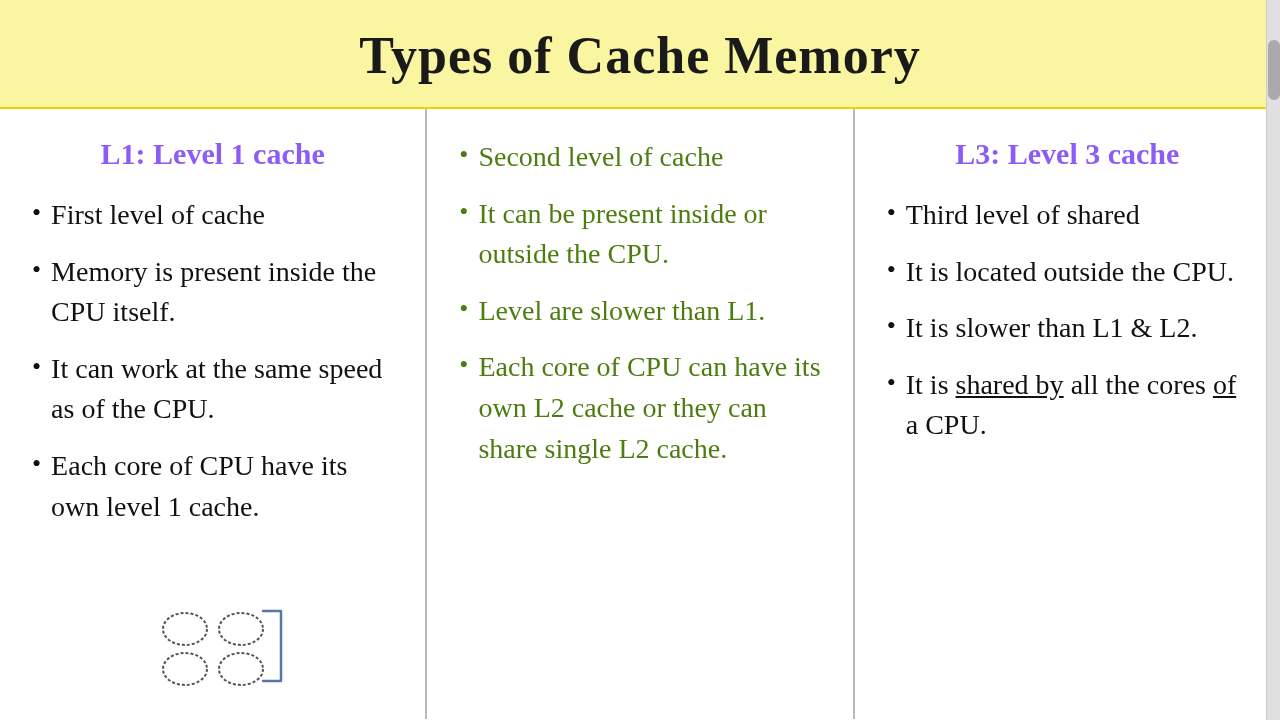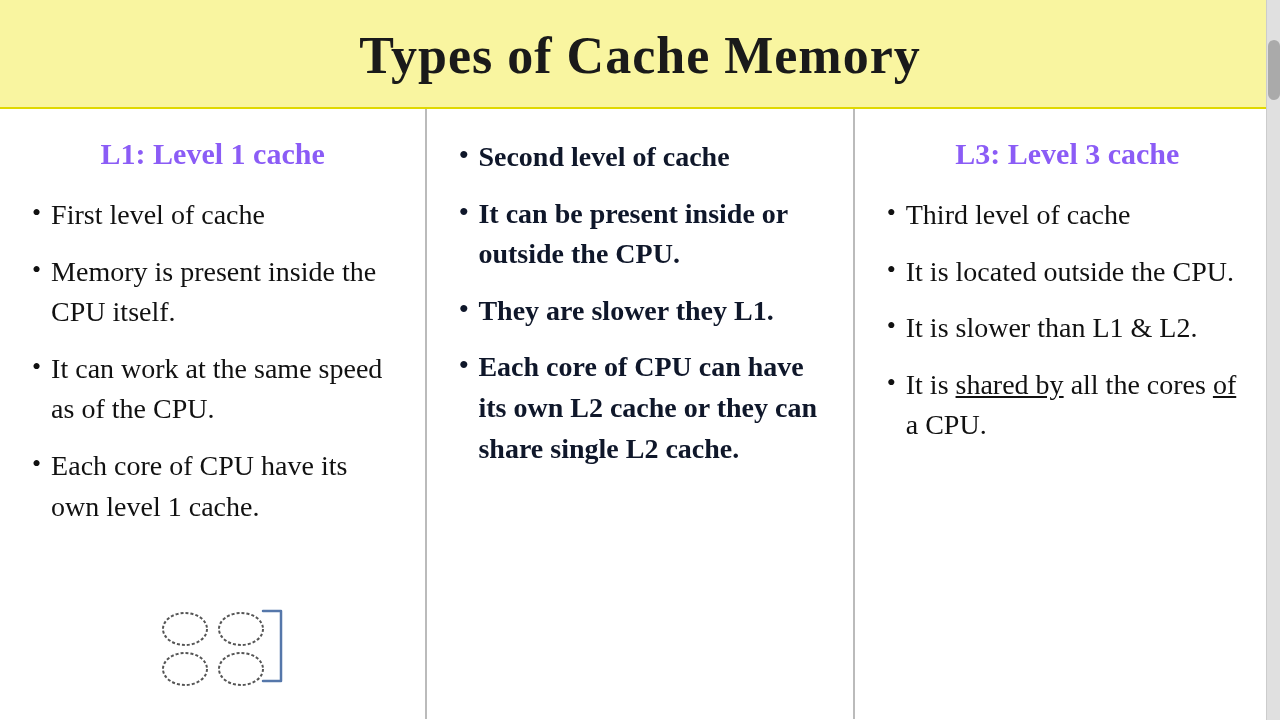--- a/index.html
+++ b/index.html
@@ -74,22 +74,21 @@
       content: '•';
       font-size: 26px;
       margin-right: 10px;
       margin-top: -1px;
       flex-shrink: 0;
       color: #111;
     }
 
     .col-l2 .bullet-list li,
     .col-l2 .bullet-list li::before {
-      color: #0f172a;
-      font-weight: bold;
+      color: #4d7c0f;
     }
 
     .col-l2 .col-title {
       color: #2563b0;
     }
 
     
     .underline {
       text-decoration: underline;
     }
@@ -152,35 +151,35 @@
 
   <div class="column col-l2">
     <ul class="bullet-list">
       <li>
           <span>Second level of cache</span>
         </li>
       <li>
           <span>It can be present inside or outside the CPU.</span>
         </li>
       <li>
-          <span>They are slower they L1.</span>
+          <span>Level are slower than L1.</span>
         </li>
       <li>
           <span>Each core of CPU can have its own L2 cache or they can share single L2 cache.</span>
         </li>
     </ul>
   </div>
 
   <div class="divider"></div>
 
   <div class="column col-l3">
     <div class="col-title">L3: Level 3 cache</div>
     <ul class="bullet-list">
       <li>
-          <span>Third level of cache</span>
+          <span>Third level of shared</span>
         </li>
       <li>
           <span>It is located outside the CPU.</span>
         </li>
       <li>
           <span>It is slower than L1 &amp; L2.</span>
         </li>
       <li>
         <span>It is <span class="underline">shared by</span> all the cores <span class="underline">of</span> a CPU.</span>
       </li>

